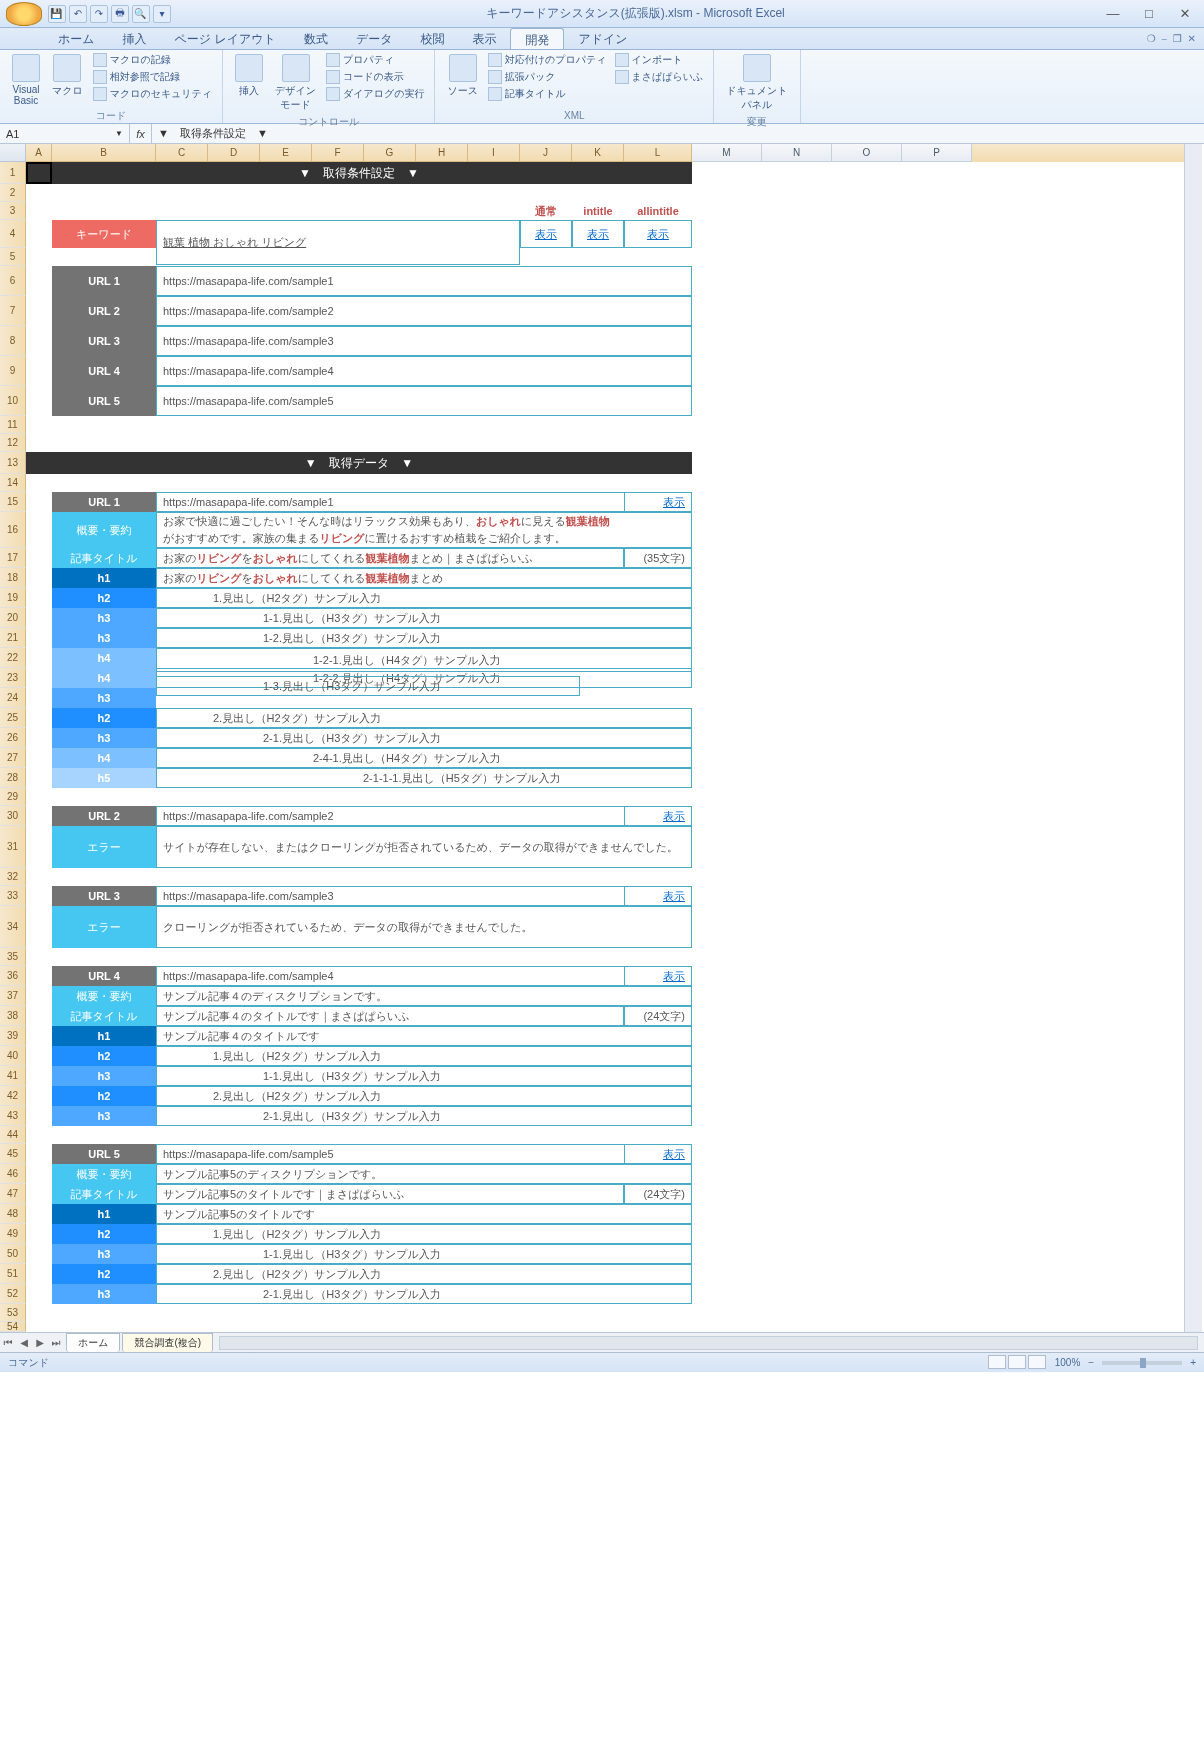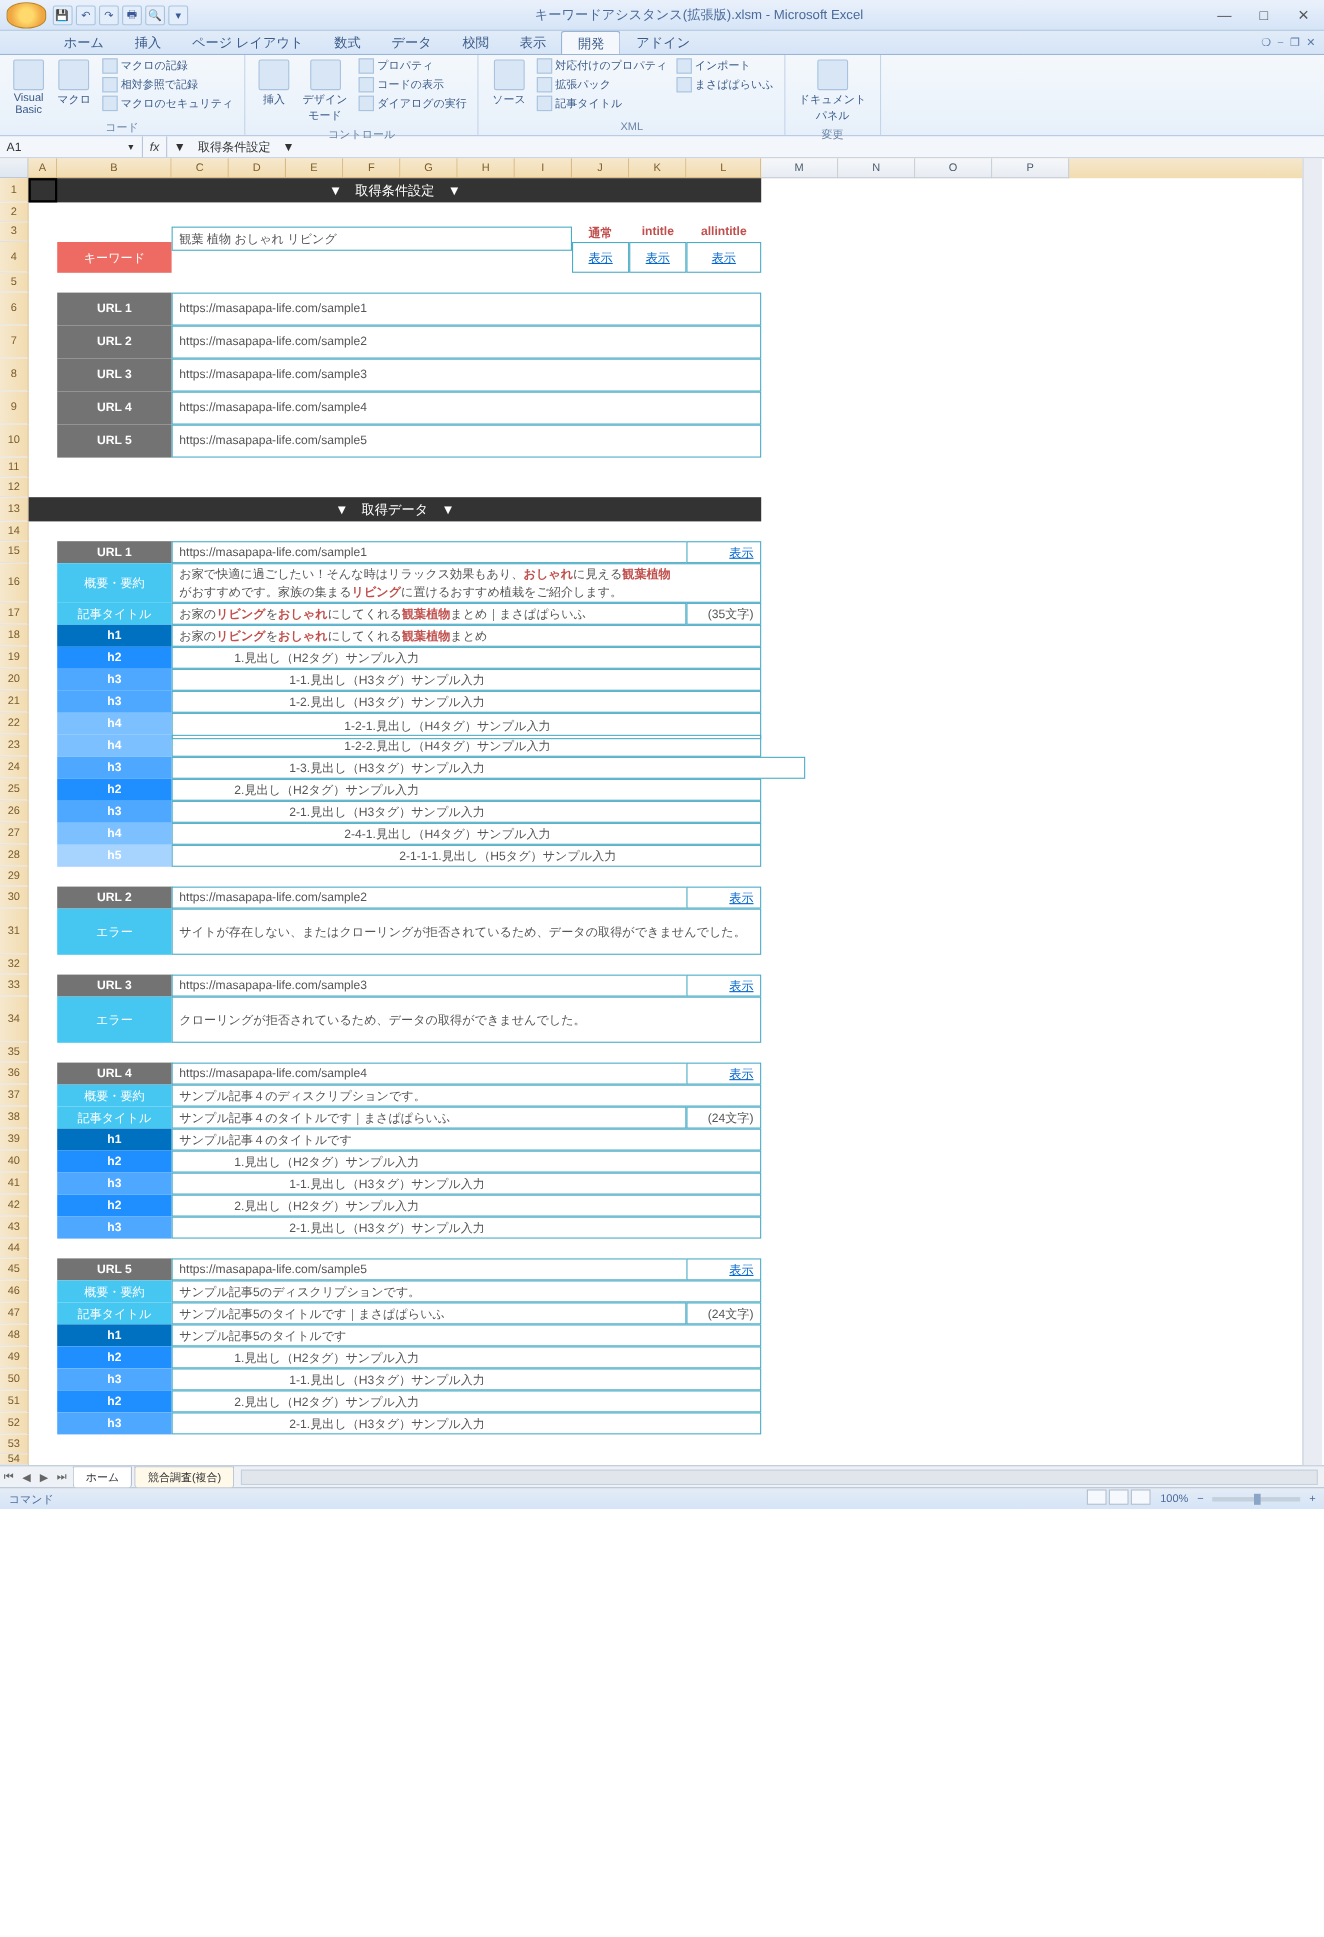--- a/index.html
+++ b/index.html
@@ -326,21 +326,21 @@
           <div class="cell-txt" style="position: absolute; top: 40px; left: 494px; width: 52px; height: 18px; justify-content: center;">
             <b style="color:#c0504d">通常</b>
           </div>
           <div class="cell-txt" style="position: absolute; top: 40px; left: 546px; width: 52px; height: 18px; justify-content: center;">
             <b style="color:#c0504d">intitle</b>
           </div>
           <div class="cell-txt" style="position: absolute; top: 40px; left: 598px; width: 68px; height: 18px; justify-content: center;">
             <b style="color:#c0504d">allintitle</b>
           </div>
           <div class="hdr-orange" style="position: absolute; top: 58px; left: 26px; width: 104px; height: 28px;">キーワード</div>
-          <div class="cell-txt box-border" style="position: absolute; top: 44px; left: 130px; width: 364px; height: 22px;">観葉 植物 おしゃれ リビング</div>
+          <div class="cell-txt box-border" style="position: absolute; top: 58px; left: 130px; width: 364px; height: 45px; text-decoration: underline;">観葉 植物 おしゃれ リビング</div>
           <div class="cell-txt box-border" style="position: absolute; top: 58px; left: 494px; width: 52px; height: 28px; justify-content: center;">
             <span class="cell-link">表示</span>
           </div>
           <div class="cell-txt box-border" style="position: absolute; top: 58px; left: 546px; width: 52px; height: 28px; justify-content: center;">
             <span class="cell-link">表示</span>
           </div>
           <div class="cell-txt box-border" style="position: absolute; top: 58px; left: 598px; width: 68px; height: 28px; justify-content: center;">
             <span class="cell-link">表示</span>
           </div>
           <div class="hdr-cyan" style="position: absolute; top: 104px; left: 26px; width: 104px; height: 30px;">URL 1</div>
@@ -380,21 +380,21 @@
           </div>
           <div class="hdr-navy hdr-h4" style="position: absolute; top: 486px; left: 26px; width: 104px; height: 20px;">h4</div>
           <div class="cell-txt box-border" style="position: absolute; top: 486px; left: 130px; width: 536px; height: 24px;">
             <span style="padding-left:150px">1-2-1.見出し（H4タグ）サンプル入力</span>
           </div>
           <div class="hdr-navy hdr-h4" style="position: absolute; top: 506px; left: 26px; width: 104px; height: 20px;">h4</div>
           <div class="cell-txt box-border" style="position: absolute; top: 506px; left: 130px; width: 536px; height: 20px;">
             <span style="padding-left:150px">1-2-2.見出し（H4タグ）サンプル入力</span>
           </div>
           <div class="hdr-navy hdr-h3" style="position: absolute; top: 526px; left: 26px; width: 104px; height: 20px;">h3</div>
-          <div class="cell-txt box-border" style="position: absolute; top: 526px; left: 130px; width: 576px; height: 20px; align-items: center;">
+          <div class="cell-txt box-border" style="position: absolute; top: 514px; left: 130px; width: 424px; height: 20px; align-items: center;">
             <span style="padding-left:100px">1-3.見出し（H3タグ）サンプル入力</span>
           </div>
           <div class="hdr-navy hdr-h2" style="position: absolute; top: 546px; left: 26px; width: 104px; height: 20px;">h2</div>
           <div class="cell-txt box-border" style="position: absolute; top: 546px; left: 130px; width: 536px; height: 20px;">
             <span style="padding-left:50px">2.見出し（H2タグ）サンプル入力</span>
           </div>
           <div class="hdr-navy hdr-h3" style="position: absolute; top: 566px; left: 26px; width: 104px; height: 20px;">h3</div>
           <div class="cell-txt box-border" style="position: absolute; top: 566px; left: 130px; width: 536px; height: 20px;">
             <span style="padding-left:100px">2-1.見出し（H3タグ）サンプル入力</span>
           </div>

